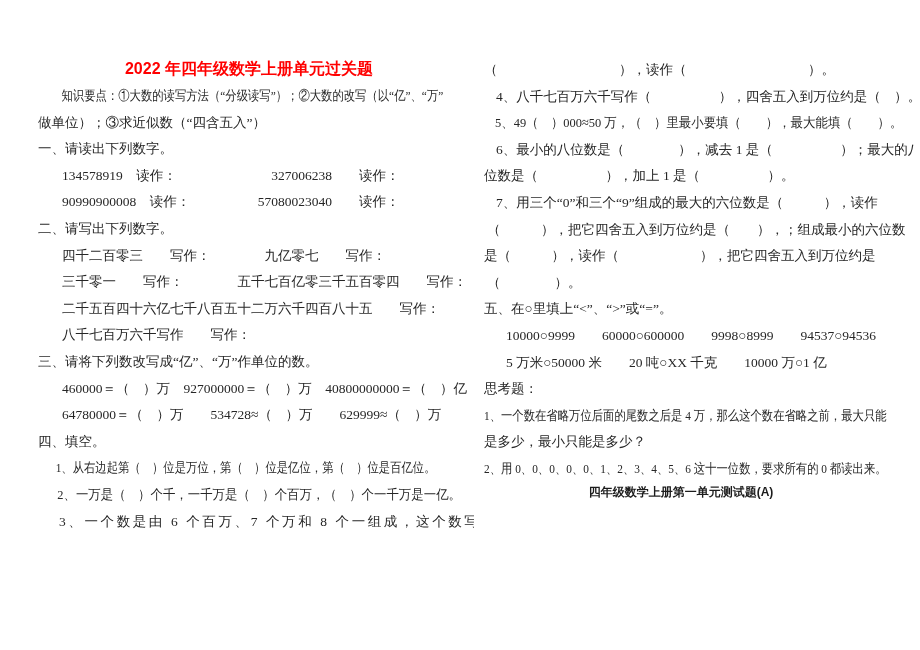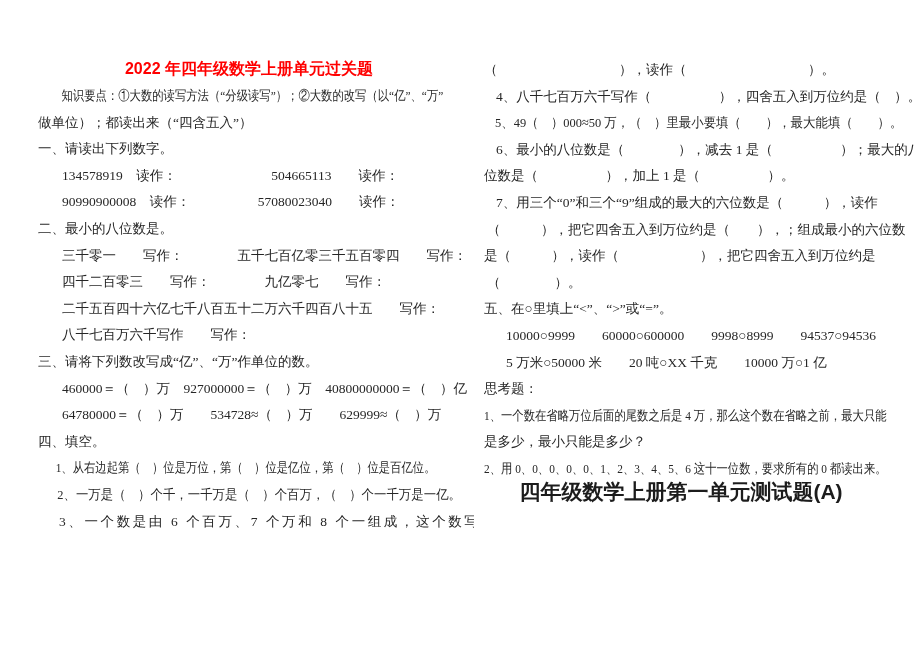--- a/index.html
+++ b/index.html
@@ -18,41 +18,41 @@
   .pad1{padding-left:24px;}
   .pad2{padding-left:22px;}
   .item{padding-left:21px;}
   .ritem{padding-left:12px;}
   .rsmall{padding-left:3px;}
   .fit{transform:scaleX(.92);}
   .fit2{transform:scaleX(.84);}
   .spread{letter-spacing:2.6px;padding-left:21px;}
   .gap-think2{margin-top:57px;}
   h2.unit-subtitle{margin:-4px 0 0;height:26px;line-height:26px;text-align:center;
-       padding-right:36px;color:#1c1c1c;font-size:21px;font-weight:bold;
+       padding-right:36px;color:#1c1c1c;font-size:12px;font-weight:bold;
        font-family:"Liberation Sans","DejaVu Sans",sans-serif;}
 </style>
 </head>
 <body>
 
 <div class="page">
 
   <div class="col col-left">
     <h1 class="doc-title">2022 年四年级数学上册单元过关题</h1>
 
     <p class="line indent fit2">知识要点：①大数的读写方法（“分级读写”）；②大数的改写（以“亿”、“万”</p>
-    <p class="line">做单位）；都读出来（“四含五入”）</p>
+    <p class="line">做单位）；③求近似数（“四含五入”）</p>
 
     <p class="line">一、请读出下列数字。</p>
-    <p class="line pad1">134578919　读作：　　　　　　　504665113　　读作：</p>
+    <p class="line pad1">134578919　读作：　　　　　　　327006238　　读作：</p>
     <p class="line pad1">90990900008　读作：　　　　　57080023040　　读作：</p>
 
-    <p class="line">二、最小的八位数是。</p>
+    <p class="line">二、请写出下列数字。</p>
+    <p class="line pad1">四千二百零三　　写作：　　　　九亿零七　　写作：</p>
     <p class="line pad1">三千零一　　写作：　　　　五千七百亿零三千五百零四　　写作：</p>
-    <p class="line pad1">四千二百零三　　写作：　　　　九亿零七　　写作：</p>
     <p class="line pad1">二千五百四十六亿七千八百五十二万六千四百八十五　　写作：</p>
     <p class="line pad1">八千七百万六千写作　　写作：</p>
 
     <p class="line">三、请将下列数改写成“亿”、“万”作单位的数。</p>
     <p class="line pad1">460000＝（　）万　927000000＝（　）万　40800000000＝（　）亿</p>
     <p class="line pad1">64780000＝（　）万　　534728≈（　）万　　629999≈（　）万</p>
 
     <p class="line">四、填空。</p>
     <p class="line item fit2">1、从右边起第（　）位是万位，第（　）位是亿位，第（　）位是百亿位。</p>
     <p class="line item fit">2、一万是（　）个千，一千万是（　）个百万，（　）个一千万是一亿。</p>

